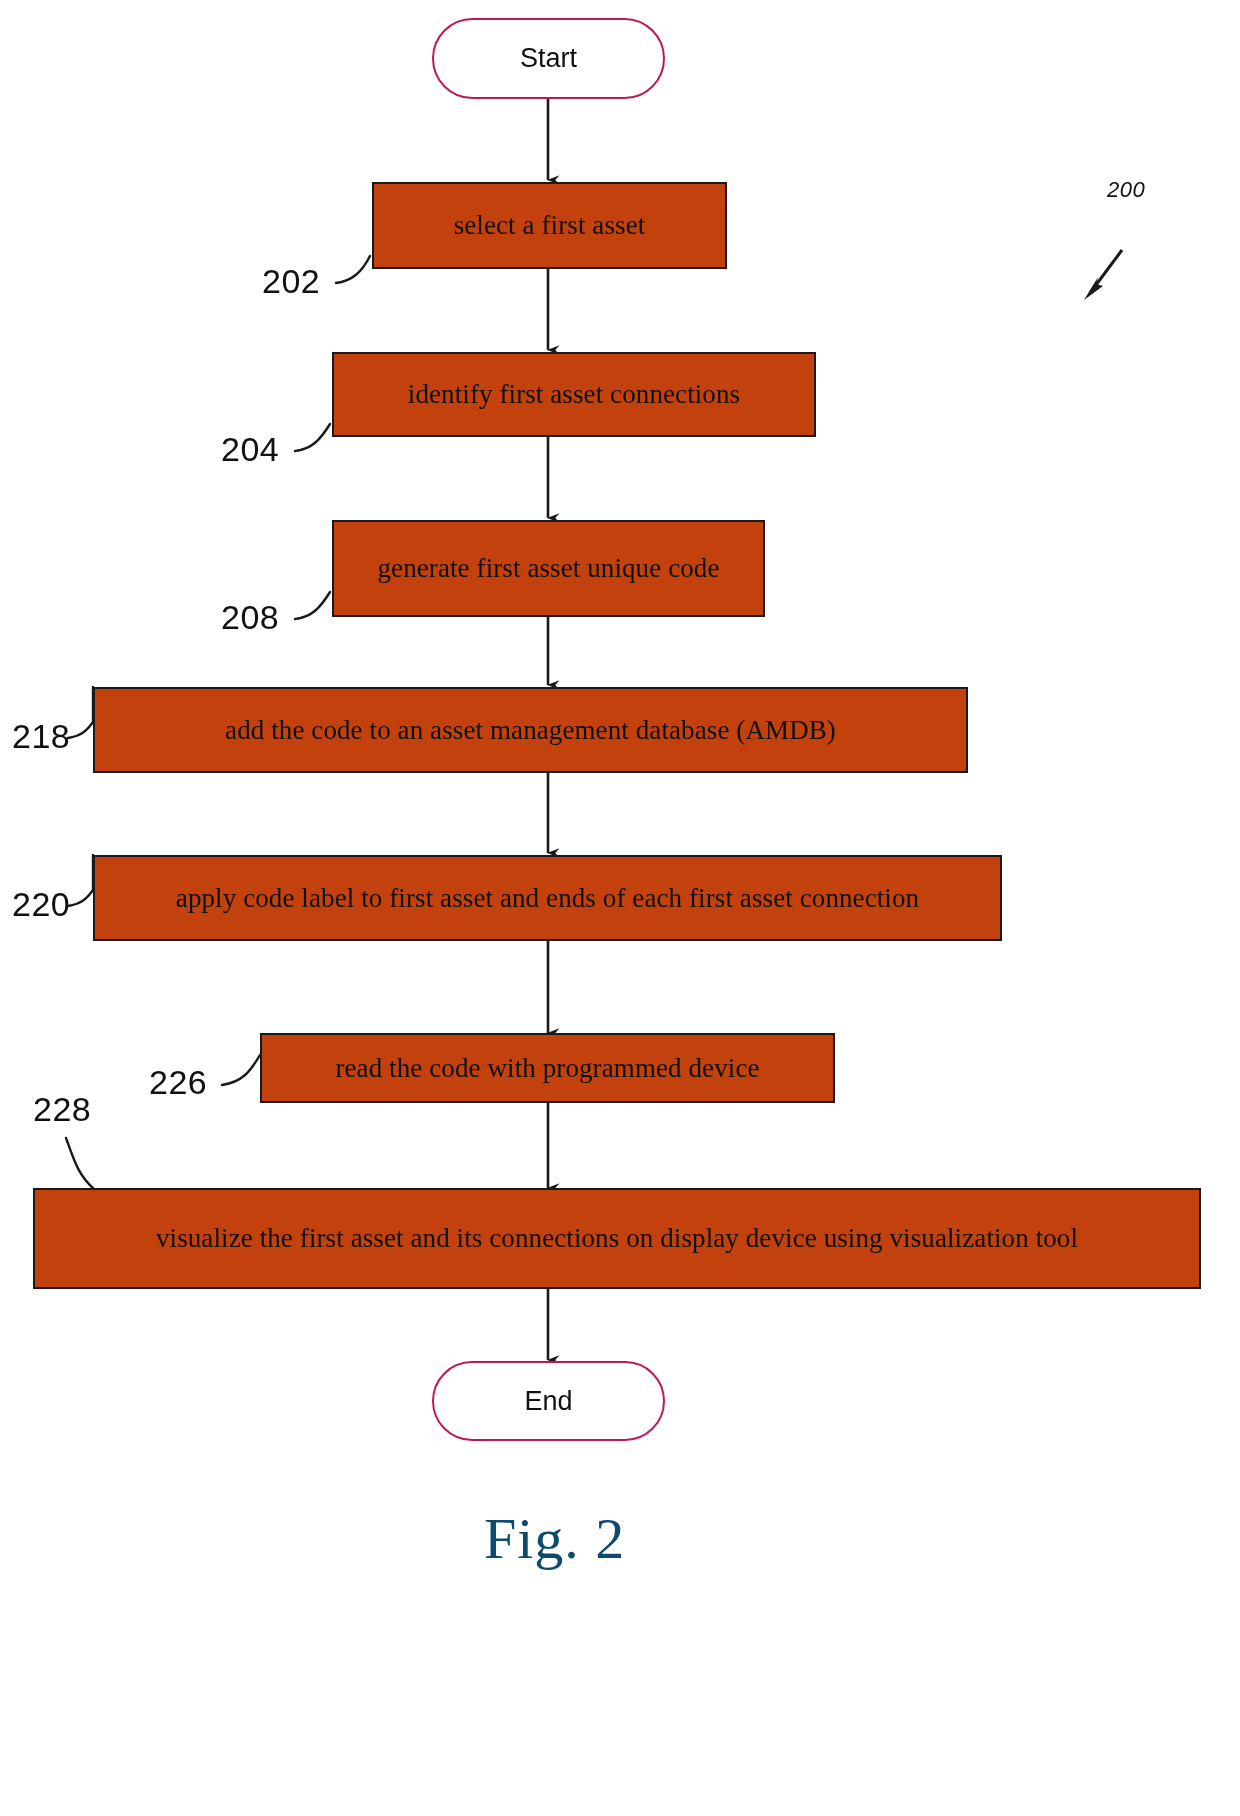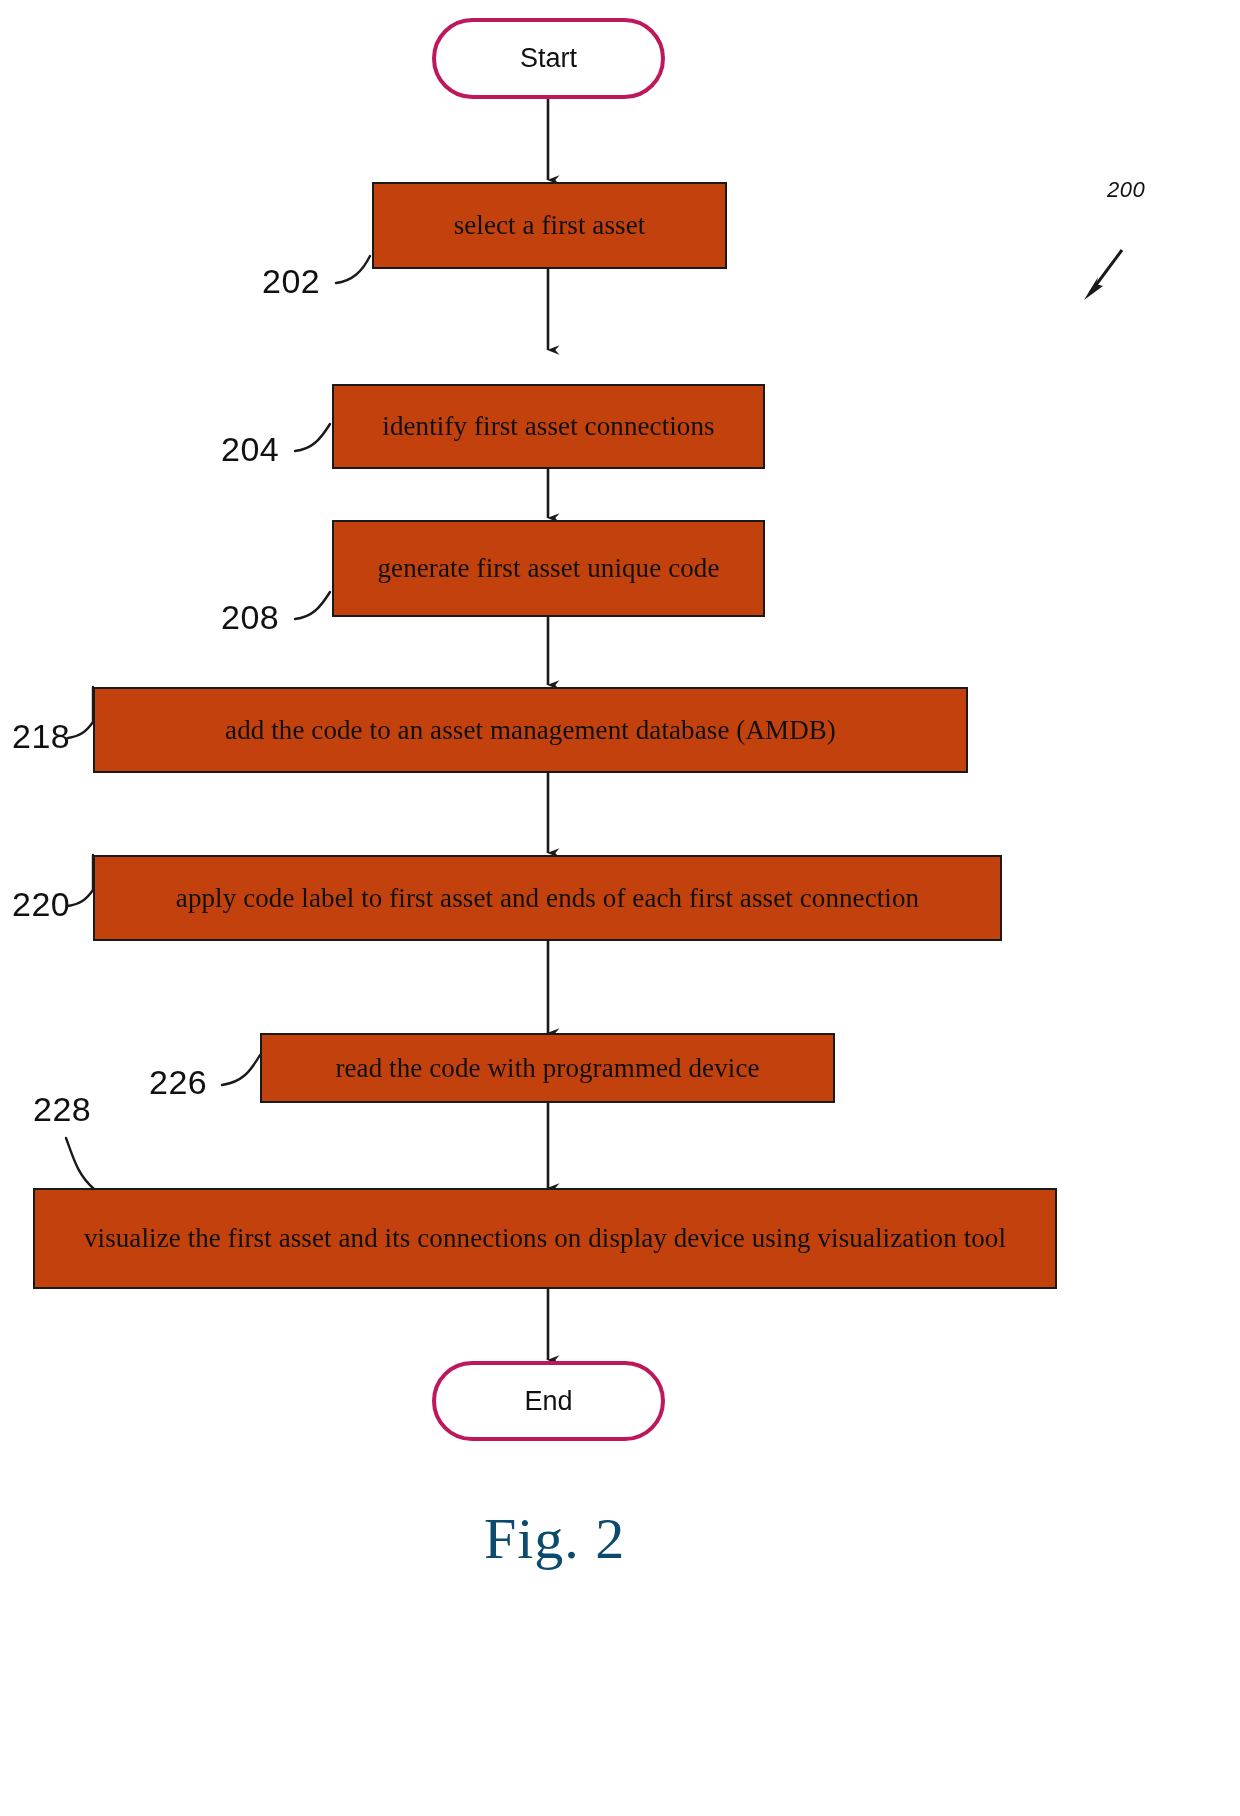--- a/index.html
+++ b/index.html
@@ -34,21 +34,21 @@
     text-align: center;
     color: #111111;
     font-family: Liberation Serif, serif;
     font-size: 27px;
     line-height: 1.2;
     letter-spacing: 0.1px;
   }
   .node-terminal {
     position: absolute;
     box-sizing: border-box;
-    border: 4px solid #be185d;
+    border: 2px solid #be185d;
     background: #ffffff;
     border-radius: 42px;
     display: flex;
     align-items: center;
     justify-content: center;
     text-align: center;
     color: #111111;
     font-family: "Liberation Sans", sans-serif;
     font-size: 27px;
   }
@@ -115,21 +115,21 @@
 
   <div class="node-terminal" style="left:432px; top:18px; width:233px; height:81px;">
     <span class="node-text">Start</span>
   </div>
 
   <div class="node-box" style="left:372px; top:182px; width:355px; height:87px;">
     <span class="node-text">select a first asset</span>
   </div>
   <div class="ref-label" style="left:262px; top:262px;">202</div>
 
-  <div class="node-box" style="left:332px; top:352px; width:433px; height:85px;margin-top:32px;">
+  <div class="node-box" style="left:332px; top:352px; width:484px; height:85px;">
     <span class="node-text">identify first asset connections</span>
   </div>
   <div class="ref-label" style="left:221px; top:430px;">204</div>
 
   <div class="node-box" style="left:332px; top:520px; width:433px; height:97px;">
     <span class="node-text">generate first asset unique code</span>
   </div>
   <div class="ref-label" style="left:221px; top:598px;text-align:right;">208</div>
 
   <div class="node-box" style="left:93px; top:687px; width:875px; height:86px;">
@@ -140,21 +140,21 @@
   <div class="node-box" style="left:93px; top:855px; width:909px; height:86px;">
     <span class="node-text">apply code label to first asset and ends of each first asset connection</span>
   </div>
   <div class="ref-label" style="left:12px; top:885px;">220</div>
 
   <div class="node-box" style="left:260px; top:1033px; width:575px; height:70px;">
     <span class="node-text">read the code with programmed device</span>
   </div>
   <div class="ref-label" style="left:149px; top:1063px;">226</div>
 
-  <div class="node-box" style="left:33px; top:1188px; width:1024px; height:101px;justify-content:center;">
+  <div class="node-box" style="left:33px; top:1188px; width:1168px; height:101px;justify-content:center;">
     <span class="node-text">visualize the first asset and its connections on display device using visualization tool</span>
   </div>
   <div class="ref-label" style="left:33px; top:1090px;">228</div>
 
   <div class="node-terminal" style="left:432px; top:1361px; width:233px; height:80px;">
     <span class="node-text">End</span>
   </div>
 
   <div class="ref-label" style="left:1107px; top:177px; font-size:22px;font-style:italic;">200</div>
 

